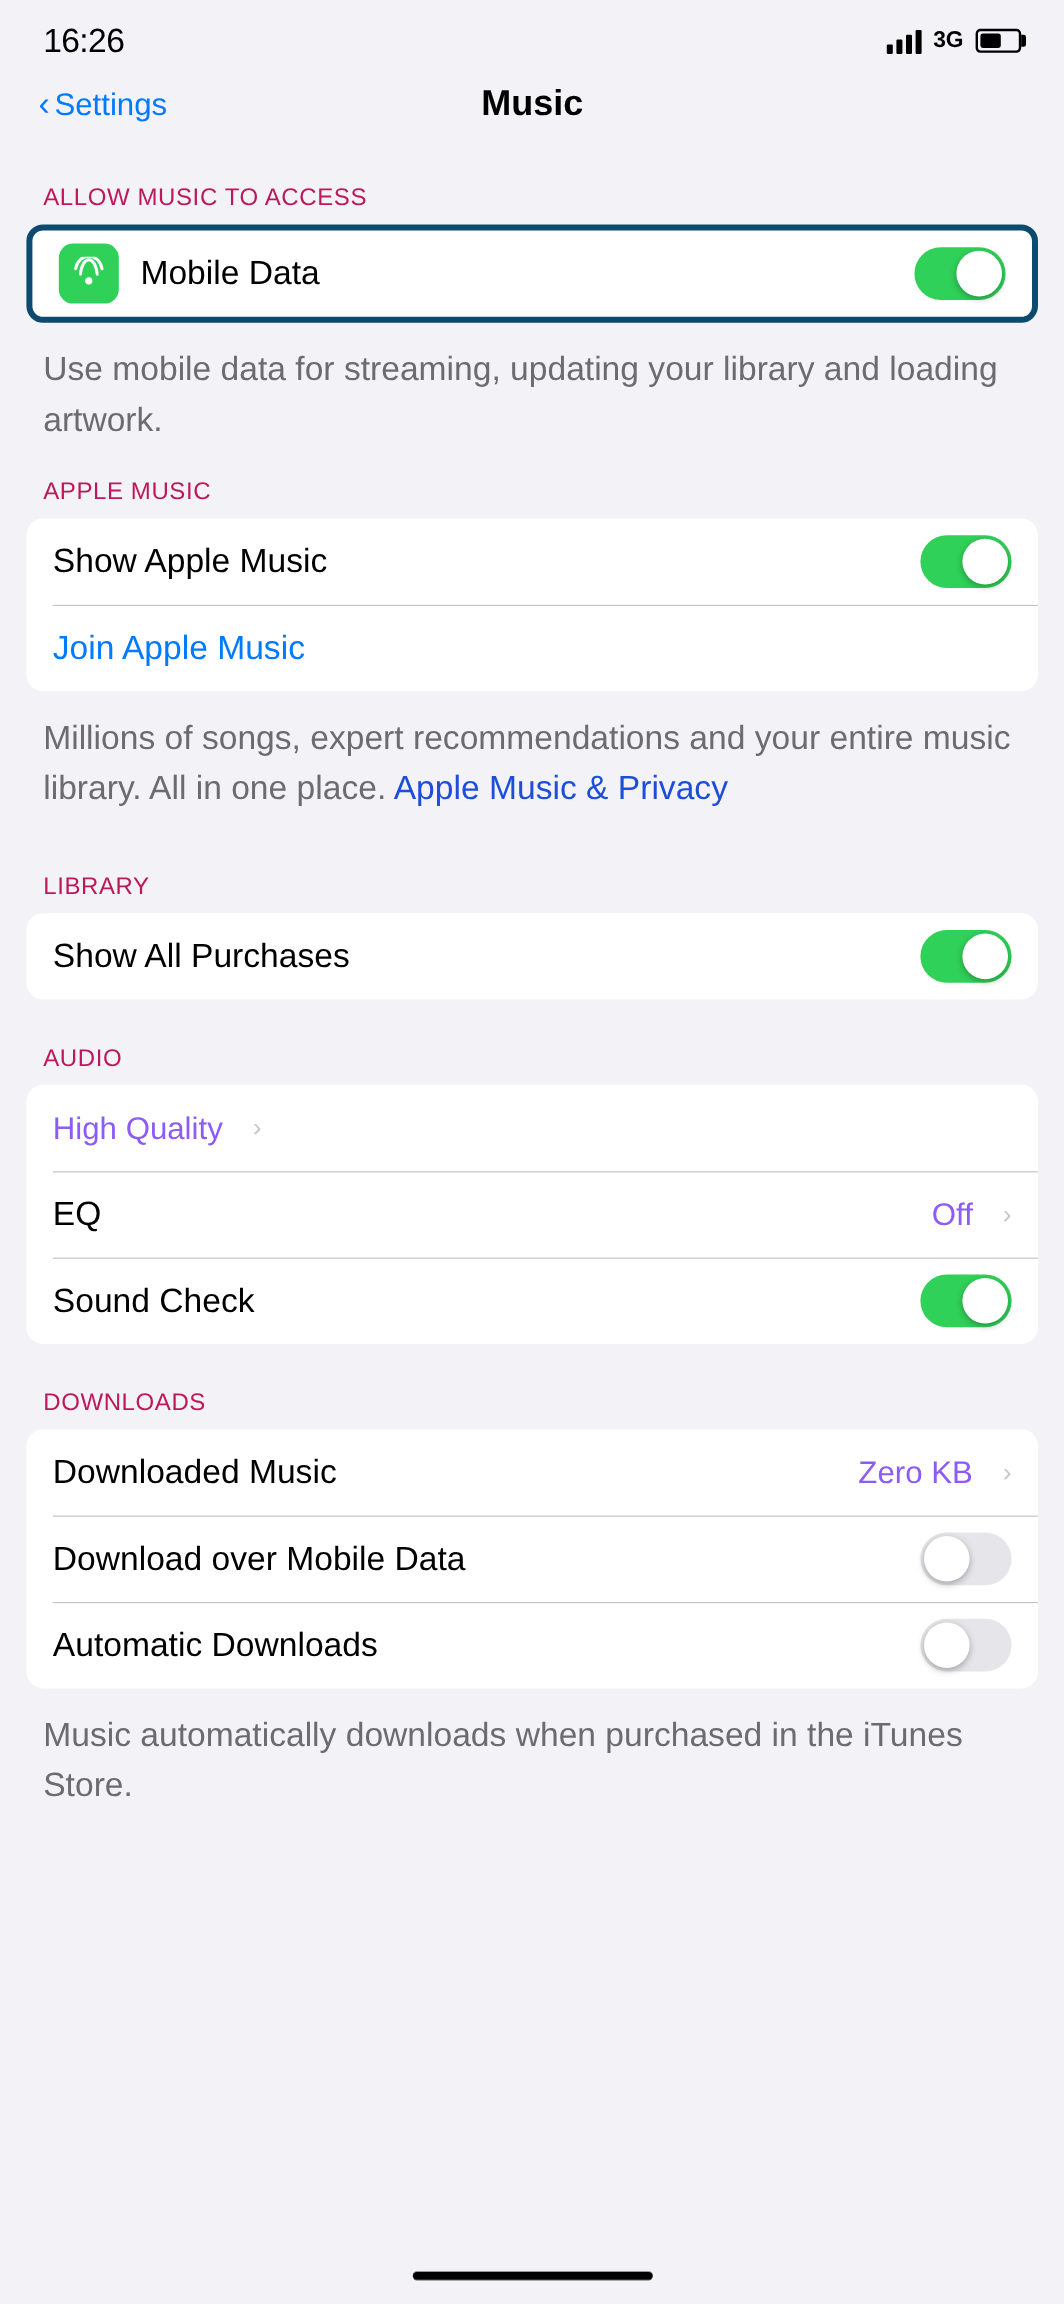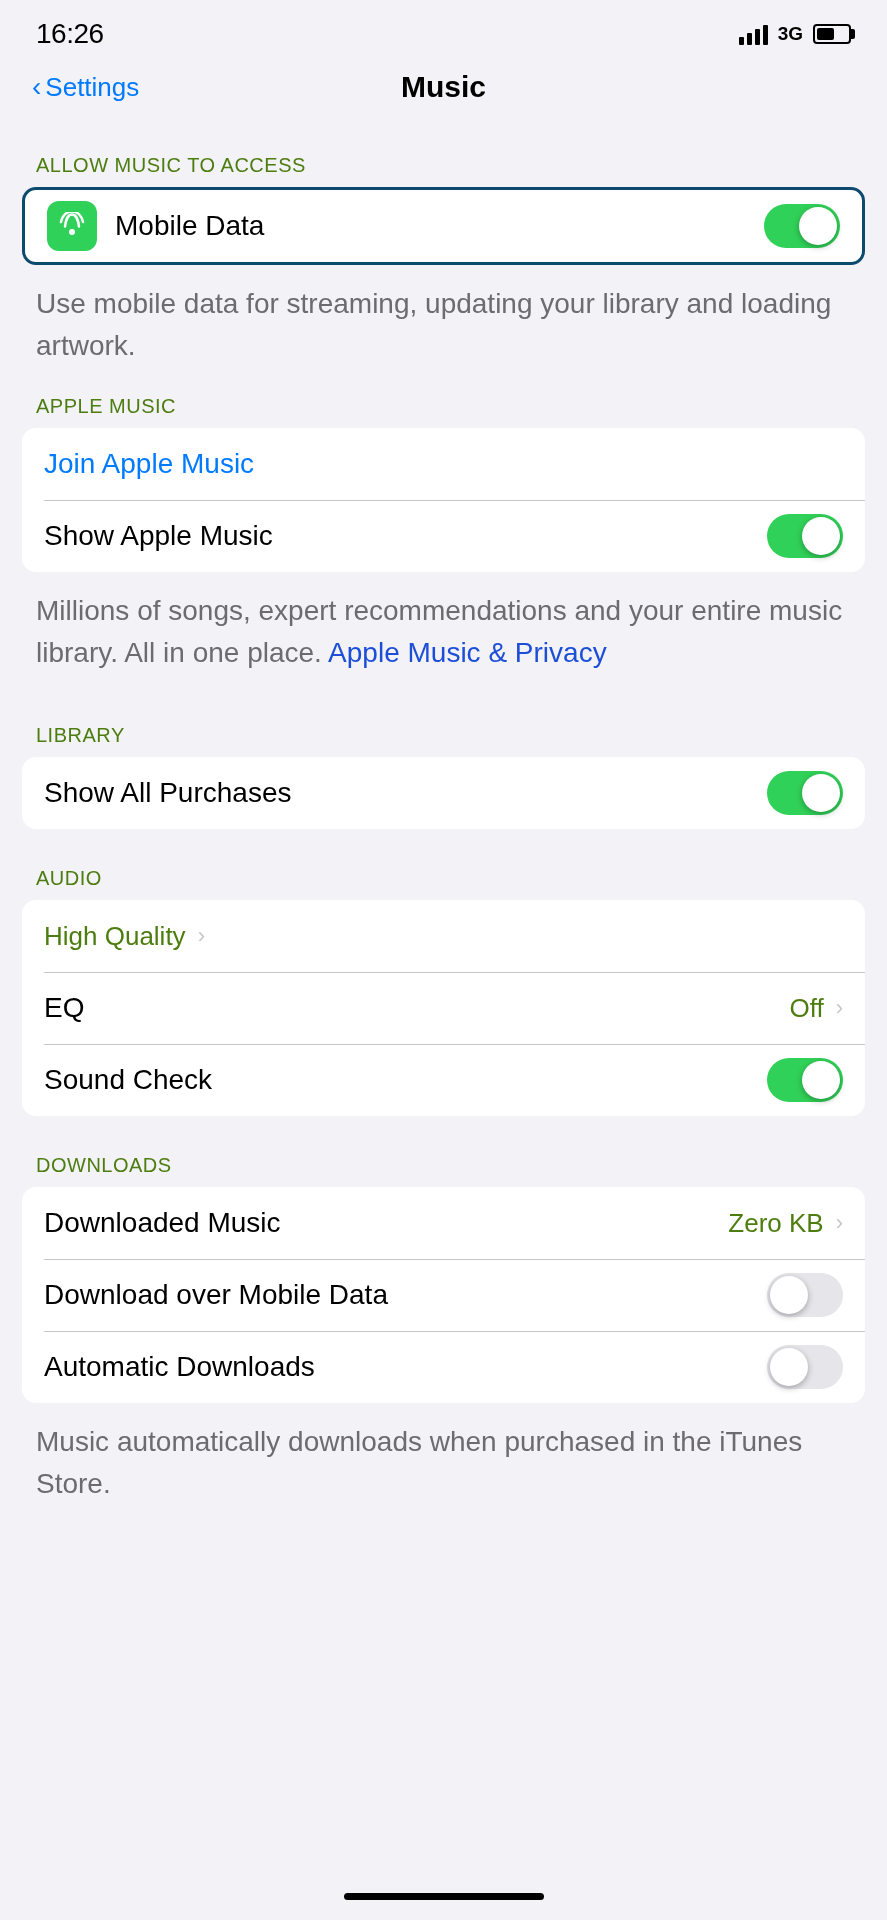--- a/index.html
+++ b/index.html
@@ -110,36 +110,36 @@
 
     .page-title {
       font-size: 30px;
       font-weight: 700;
     }
 
     
     .section-label {
       font-size: 20px;
       font-weight: 400;
-      color: #4d7c0f;
+      color: #be185d;
       letter-spacing: 0.5px;
       padding: 8px 36px 10px;
       text-transform: uppercase;
     }
 
     
     .card {
       background: #fff;
       border-radius: 14px;
       margin: 0 22px 8px;
       overflow: hidden;
     }
 
     .card-highlighted {
-      border: 3px solid #0c4a6e;
+      border: 5px solid #0c4a6e;
     }
 
     .card-row {
       display: flex;
       align-items: center;
       padding: 0 22px;
       min-height: 72px;
       position: relative;
     }
 
@@ -165,22 +165,22 @@
       flex-shrink: 0;
     }
 
     .card-row-label {
       font-size: 28px;
       flex: 1;
     }
 
     .card-row-value {
       font-size: 26px;
-      color: #4d7c0f;
-      margin-right: 6px;
+      color: #8b5cf6;
+      margin-right: 19px;
     }
 
     .card-row-link {
       font-size: 28px;
       color: #007aff;
       padding: 18px 0;
       display: block;
     }
 
     
@@ -311,27 +311,27 @@
     </div>
   </div>
 </div>
 
 <div class="description-text">Use mobile data for streaming, updating your library and loading artwork.</div>
 
 <div class="section-label">APPLE MUSIC</div>
 
 <div class="card">
   <div class="card-row">
-    <span class="card-row-link">Join Apple Music</span>
-  </div>
-  <div class="card-row">
     <span class="card-row-label">Show Apple Music</span>
     <div class="toggle on">
       <div class="toggle-knob"></div>
     </div>
+  </div>
+  <div class="card-row">
+    <span class="card-row-link">Join Apple Music</span>
   </div>
 </div>
 
 <div class="description-text">
   <span>Millions of songs, expert recommendations and your entire music library. All in one place.</span>
   <span> </span>
   <a class="link-text">Apple Music &amp; Privacy</a>
 </div>
 
 <div class="section-spacer"></div>

